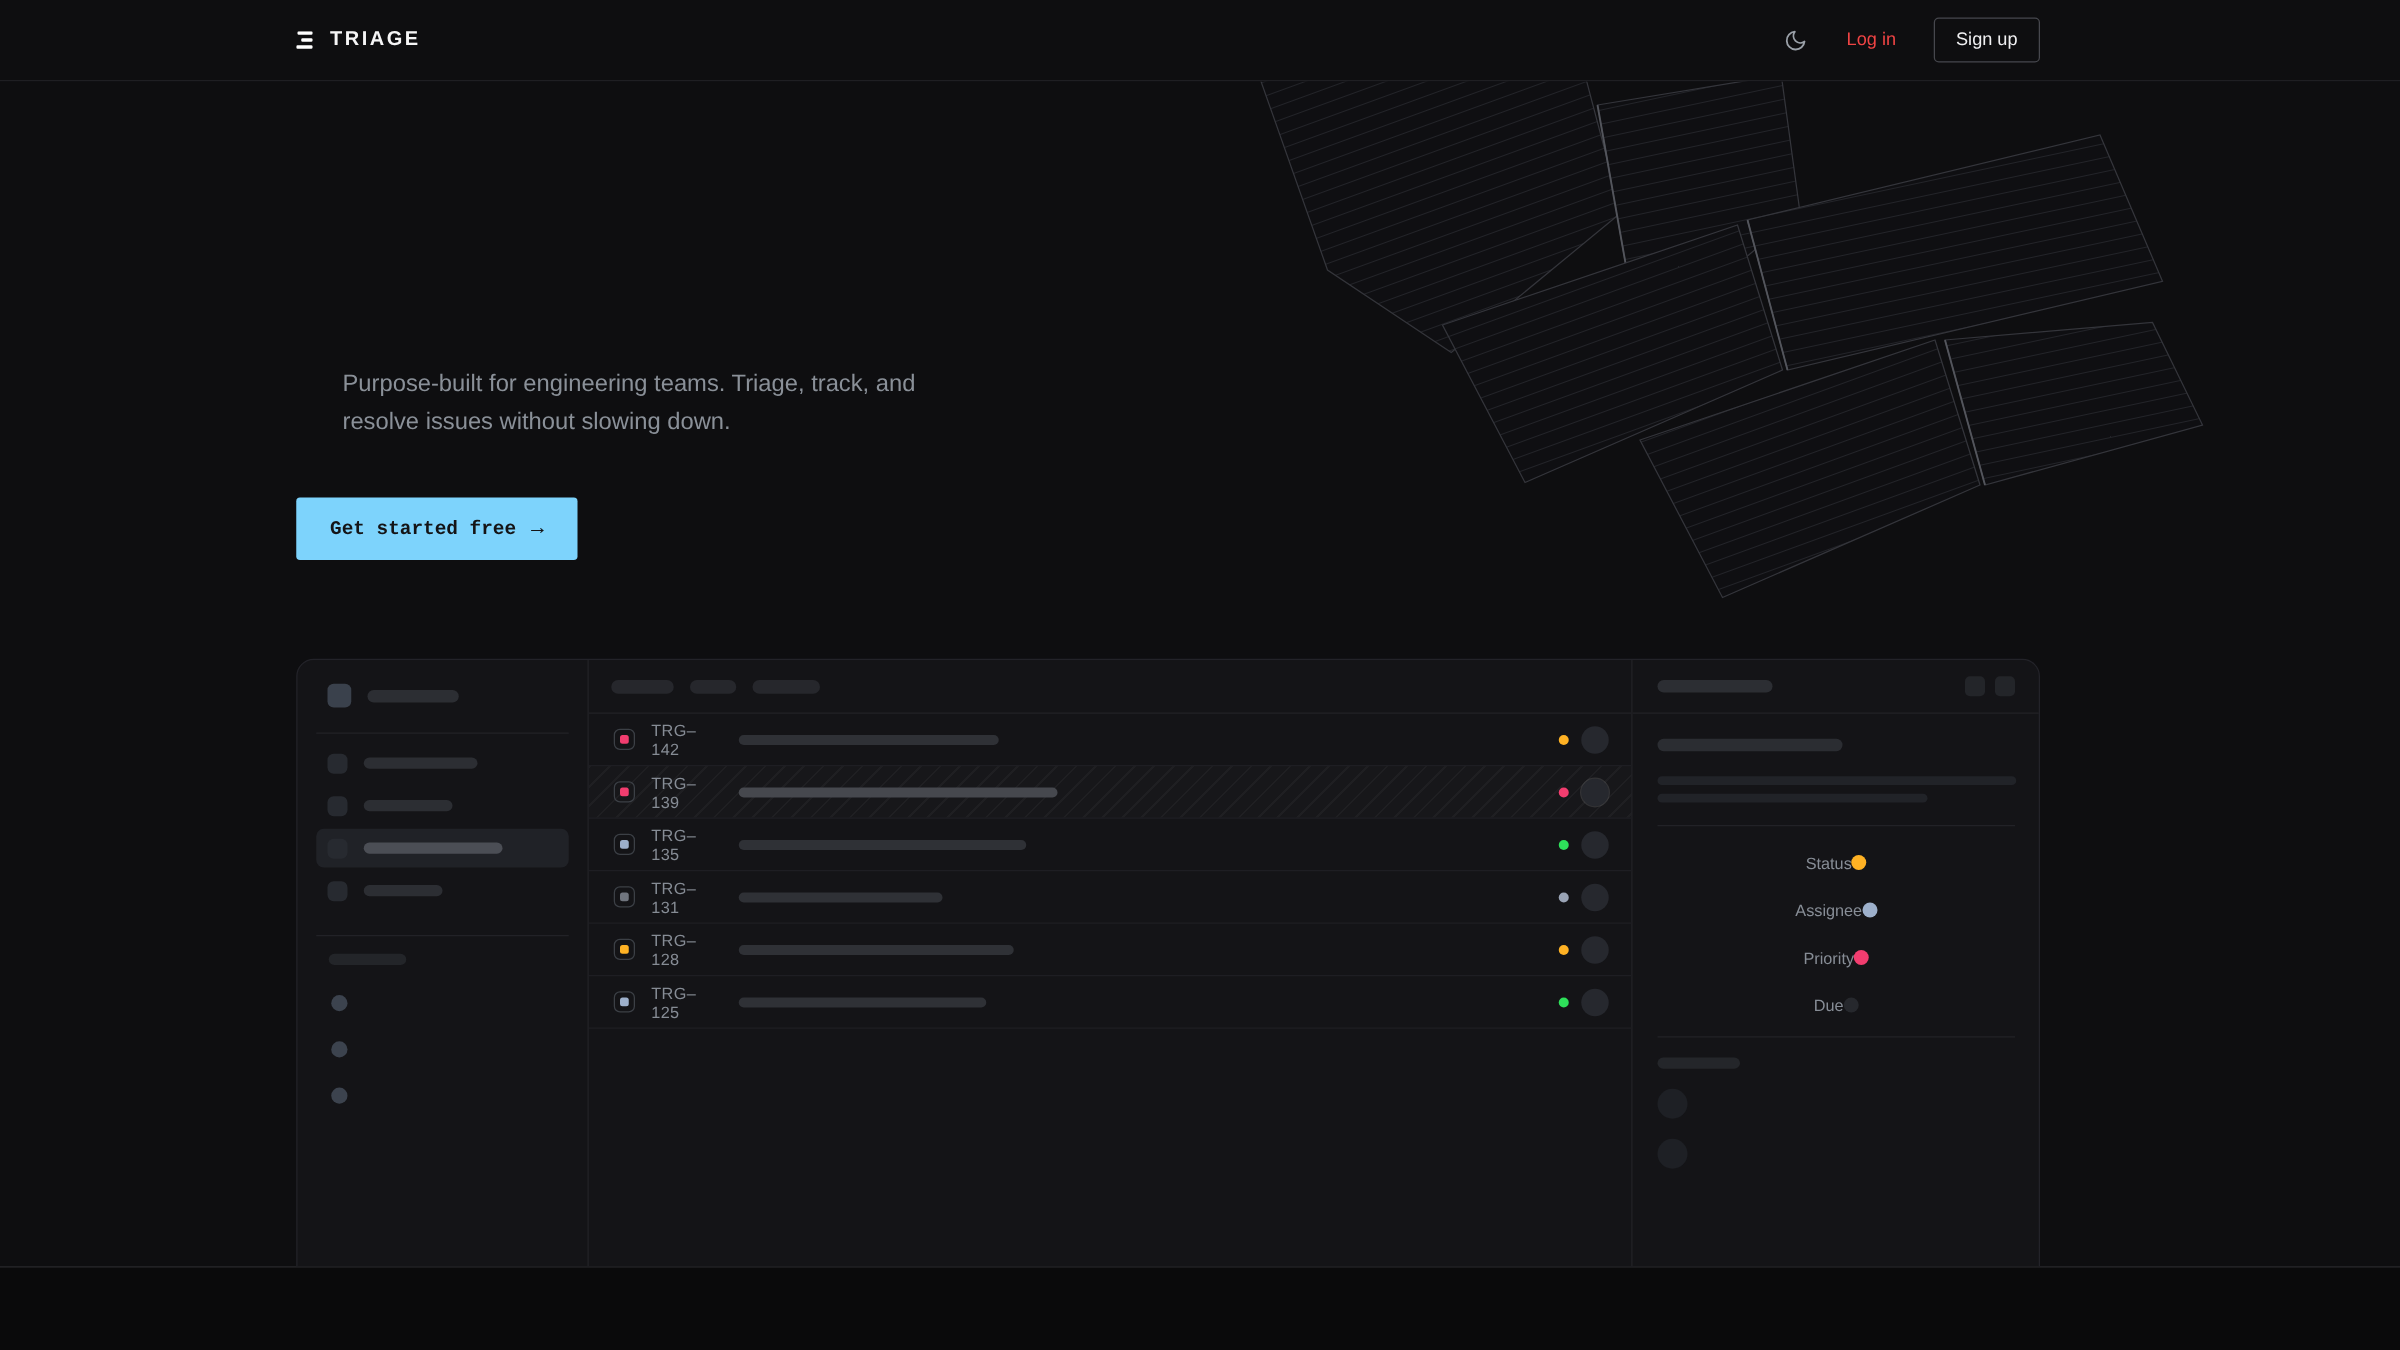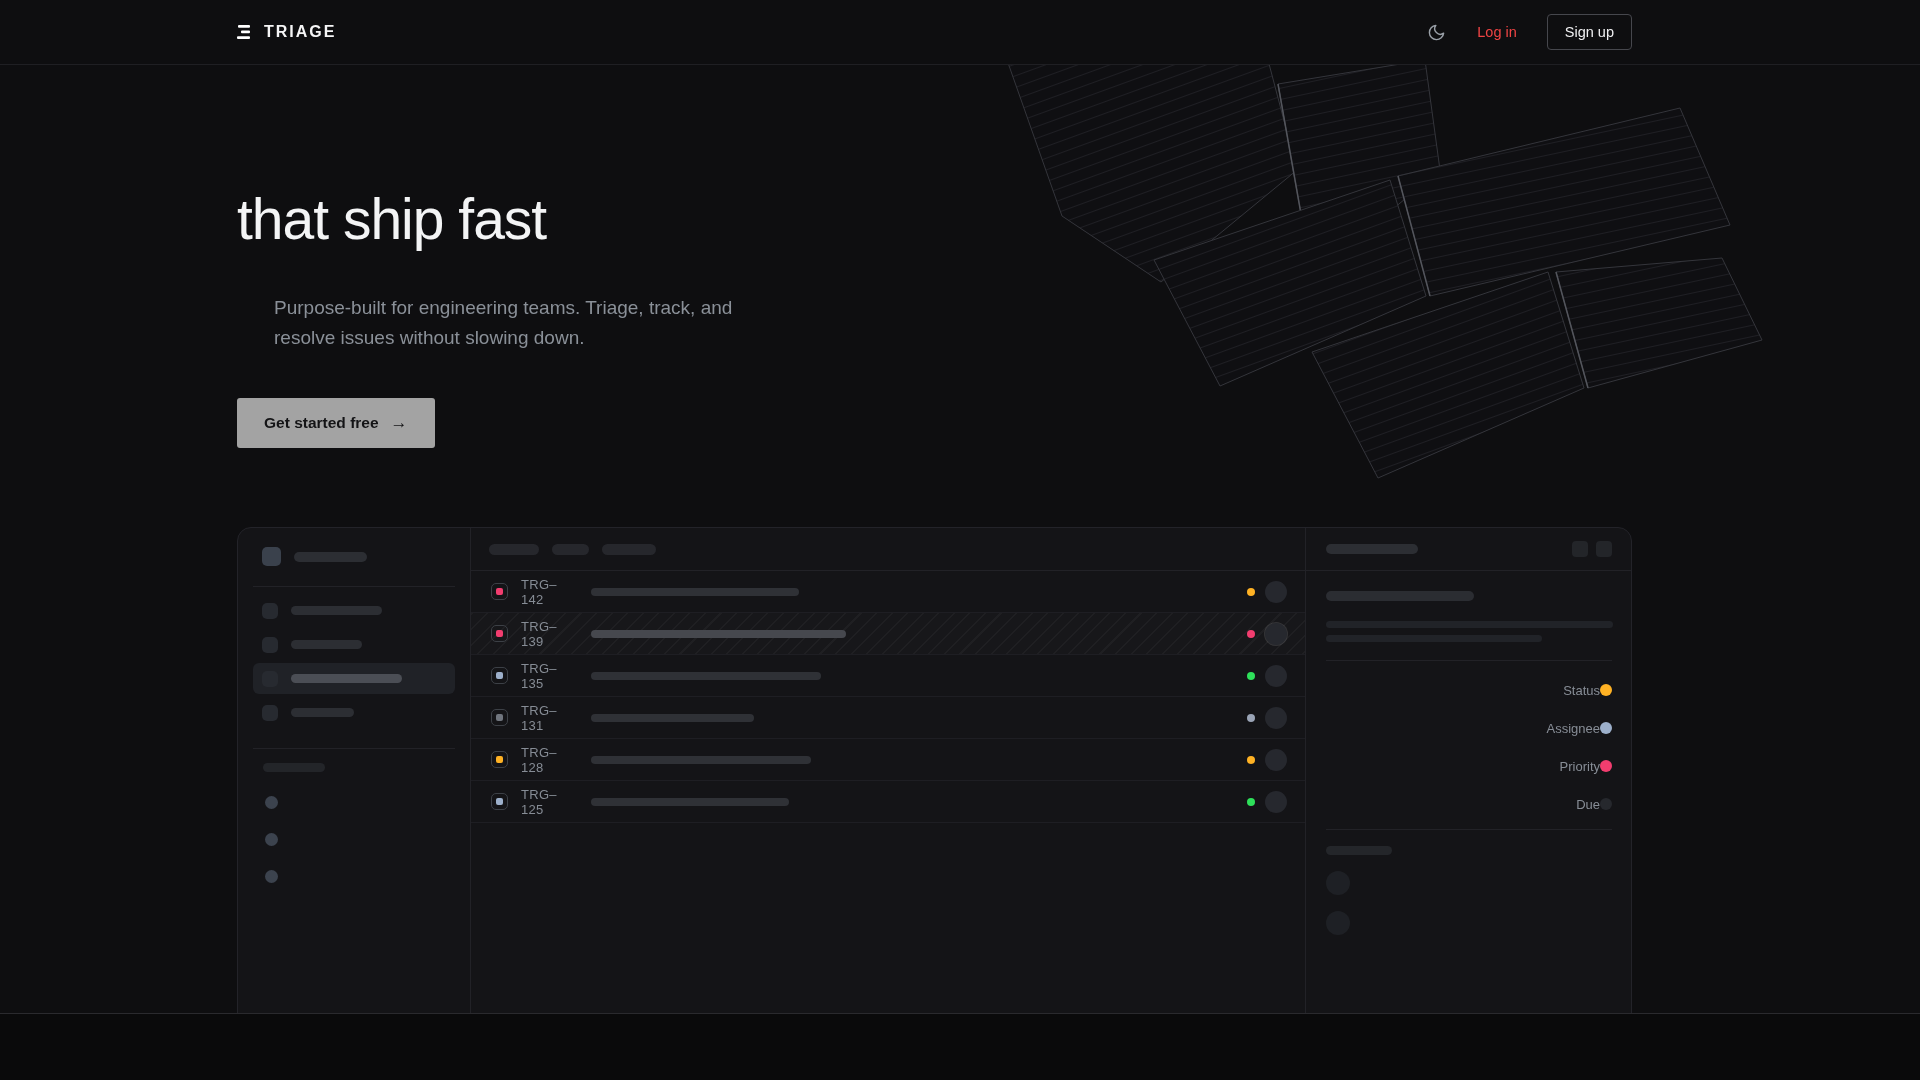--- a/index.html
+++ b/index.html
@@ -25,22 +25,22 @@
   
   .hero { position:absolute; left:0; top:65px; width:1920px; height:948px;
     background:#0e0e10; overflow:hidden; }
   .decor { position:absolute; left:0; top:0; pointer-events:none; }
   .hero-content { position:absolute; left:237px; top:0; width:1395px; z-index:2; }
   .hero-title { position:absolute; top:60px; color:#f3f4f5; font-size:57px;
     font-weight:500; line-height:63px; letter-spacing:-1px; }
   .hero-sub { position:absolute; top:228px; color:#8a9098; font-size:19px;
     line-height:30px;margin-left:37px; }
   .cta-btn { position:absolute; top:333px; display:flex; align-items:center; gap:12px;
-    background:#a3a3a3; color:#141416; border:none; border-radius:3px;
-    font-family:Liberation Sans, sans-serif; font-size:15.5px; font-weight:bold;
+    background:#7dd3fc; color:#141416; border:none; border-radius:3px;
+    font-family:Liberation Mono, monospace; font-size:15.5px; font-weight:bold;
     padding:0 27px; height:50px; cursor:pointer; }
   .cta-arrow { font-size:17px; font-weight:normal; }
 
   
   .card { position:absolute; left:237px; top:462px; width:1395px; height:560px;
     background:#141417; border:1px solid #232329; border-radius:14px; z-index:2;
     display:grid; grid-template-columns:233px 835px 326px; overflow:hidden; }
 
   
   .sb { border-right:1px solid #222227; position:relative; }
@@ -91,21 +91,21 @@
   .detail-head-right { margin-left:auto; display:flex; gap:8px; }
   .mini-sq { width:16px; height:16px; border-radius:4px; background:#232529; }
   .detail-body { padding:20px; }
   .detail-title { width:148px; height:10px; background:#2b2d32; border-radius:5px; }
   .detail-desc1 { width:287px; height:7px; background:#212328; border-radius:4px;
     margin-top:20px; }
   .detail-desc2 { width:216px; height:7px; background:#212328; border-radius:4px;
     margin-top:7px; }
   .detail-div { height:1px; background:#222227; margin-top:18px; }
   .fields { margin-top:10px; }
-  .field-row { display:flex; align-items:center; justify-content:flex-end;
+  .field-row { display:flex; align-items:center; justify-content:center;
     height:38px; }
   .field-label { color:#878d96; font-size:13px; }
   .field-dot { width:12px; height:12px; border-radius:50%; }
   .detail-div2 { height:1px; background:#222227; margin-top:6px; }
   .detail-label { width:66px; height:9px; background:#24262a; border-radius:5px;
     margin-top:16px; }
   .comment-circle { width:24px; height:24px; border-radius:50%; background:#1e2025;
     margin-top:16px; }
 
   
@@ -158,21 +158,21 @@
     <path d="M1154,260 L1390,180 L1426,296 L1220,386 Z" fill="url(#hatchL)" stroke="#34353b" stroke-width="1"></path>
     <path d="M1398,176 L1680,108 L1730,225 L1430,296 Z" fill="url(#hatchR)" stroke="#34353b" stroke-width="1"></path>
     <line x1="1398" y1="176" x2="1430" y2="296" stroke="#53555c" stroke-width="1.5"></line>
 
     <path d="M1312,352 L1548,272 L1584,388 L1378,478 Z" fill="url(#hatchL)" stroke="#34353b" stroke-width="1"></path>
     <path d="M1556,272 L1722,258 L1762,340 L1588,388 Z" fill="url(#hatchR)" stroke="#34353b" stroke-width="1"></path>
     <line x1="1556" y1="272" x2="1588" y2="388" stroke="#53555c" stroke-width="1.5"></line>
   </svg>
 
   <div class="hero-content">
-    <h1 class="hero-title"><br><span>that ship fast</span></h1>
+    <h1 class="hero-title"><br></h1>
     <p class="hero-sub"><span>Purpose-built for engineering teams. Triage, track, and</span><br><span>resolve issues without slowing down.</span></p>
     <button class="cta-btn">
       <span>Get started free</span>
       <span class="cta-arrow">→</span>
     </button>
   </div>
 
   <div class="card" style="top:462px">
 
     <div class="sb">

